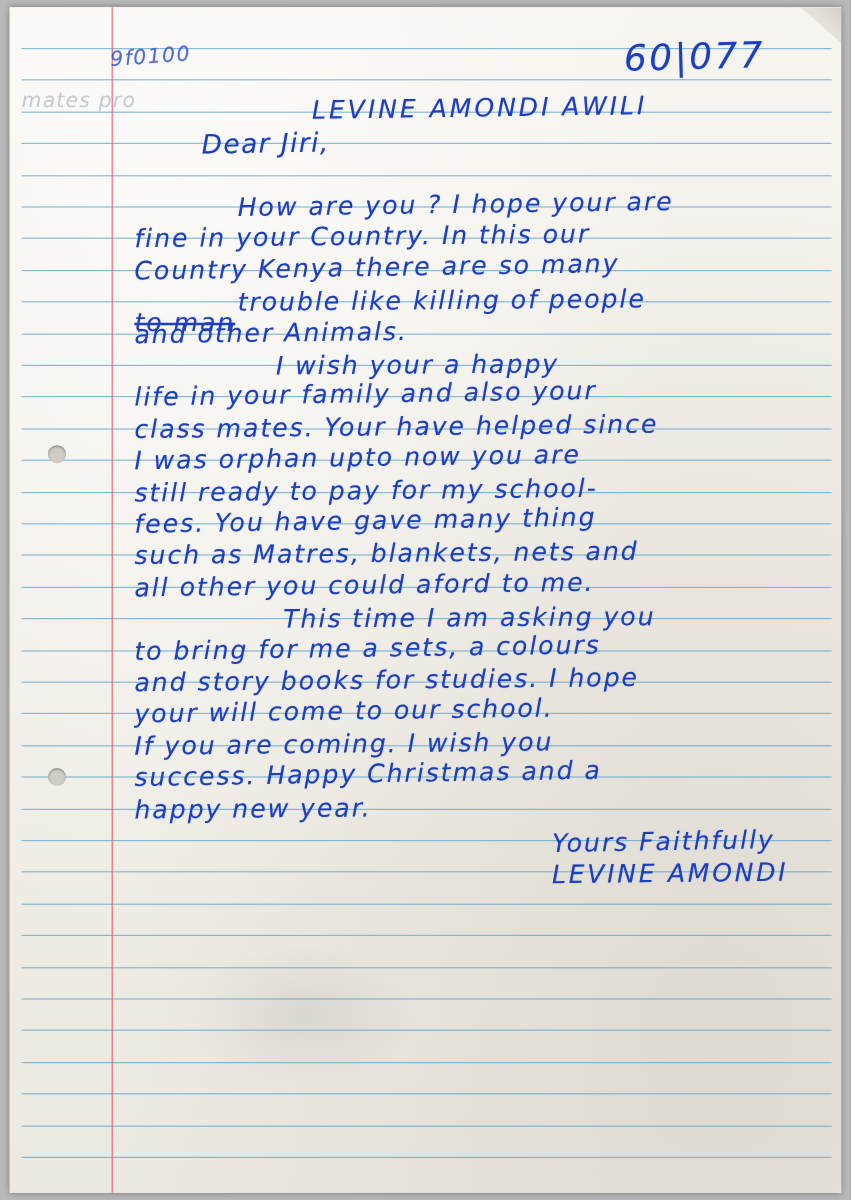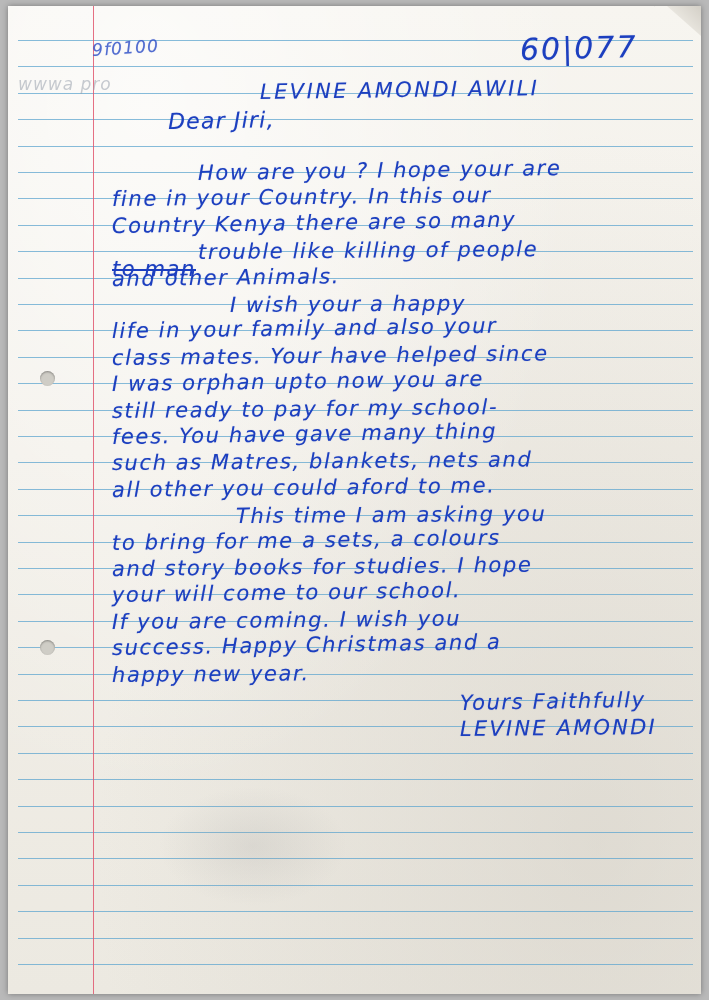--- a/index.html
+++ b/index.html
@@ -232,21 +232,21 @@
     <div class="hole" id="hole1"></div>
     <div class="hole" id="hole2"></div>
 
     <div class="corner-fold"></div>
     <div class="corner-fold2"></div>
 
     <div class="smudge"></div>
 
     <div class="hand ref-number">60|077</div>
     <div class="hand ref-stamp">9f0100</div>
-    <div class="ghost">wwwa  pro</div>
+    <div class="ghost">mates  pro</div>
 
     <div class="hand name-head">LEVINE AMONDI AWILI</div>
     <div class="hand salutation">Dear Jiri,</div>
 
     <div id="body-lines">
         <div class="hand body-line" style="left: 190px; top: 155px; transform: rotate(-0.8deg);">How are you ? I hope your are</div>
         <div class="hand body-line" style="left: 104px; top: 181.4px; transform: rotate(-0.6deg);">fine  in  your  Country. In  this our</div>
         <div class="hand body-line" style="left: 104px; top: 207.8px; transform: rotate(-0.9deg);">Country  Kenya  there  are so  many</div>
         <div class="hand body-line" style="left: 104px; top: 251px;"><span class="strike">to    man </span></div>
         <div class="hand body-line" style="left: 190px; top: 234.2px; transform: rotate(-0.5deg);">trouble  like  killing of  people</div>

